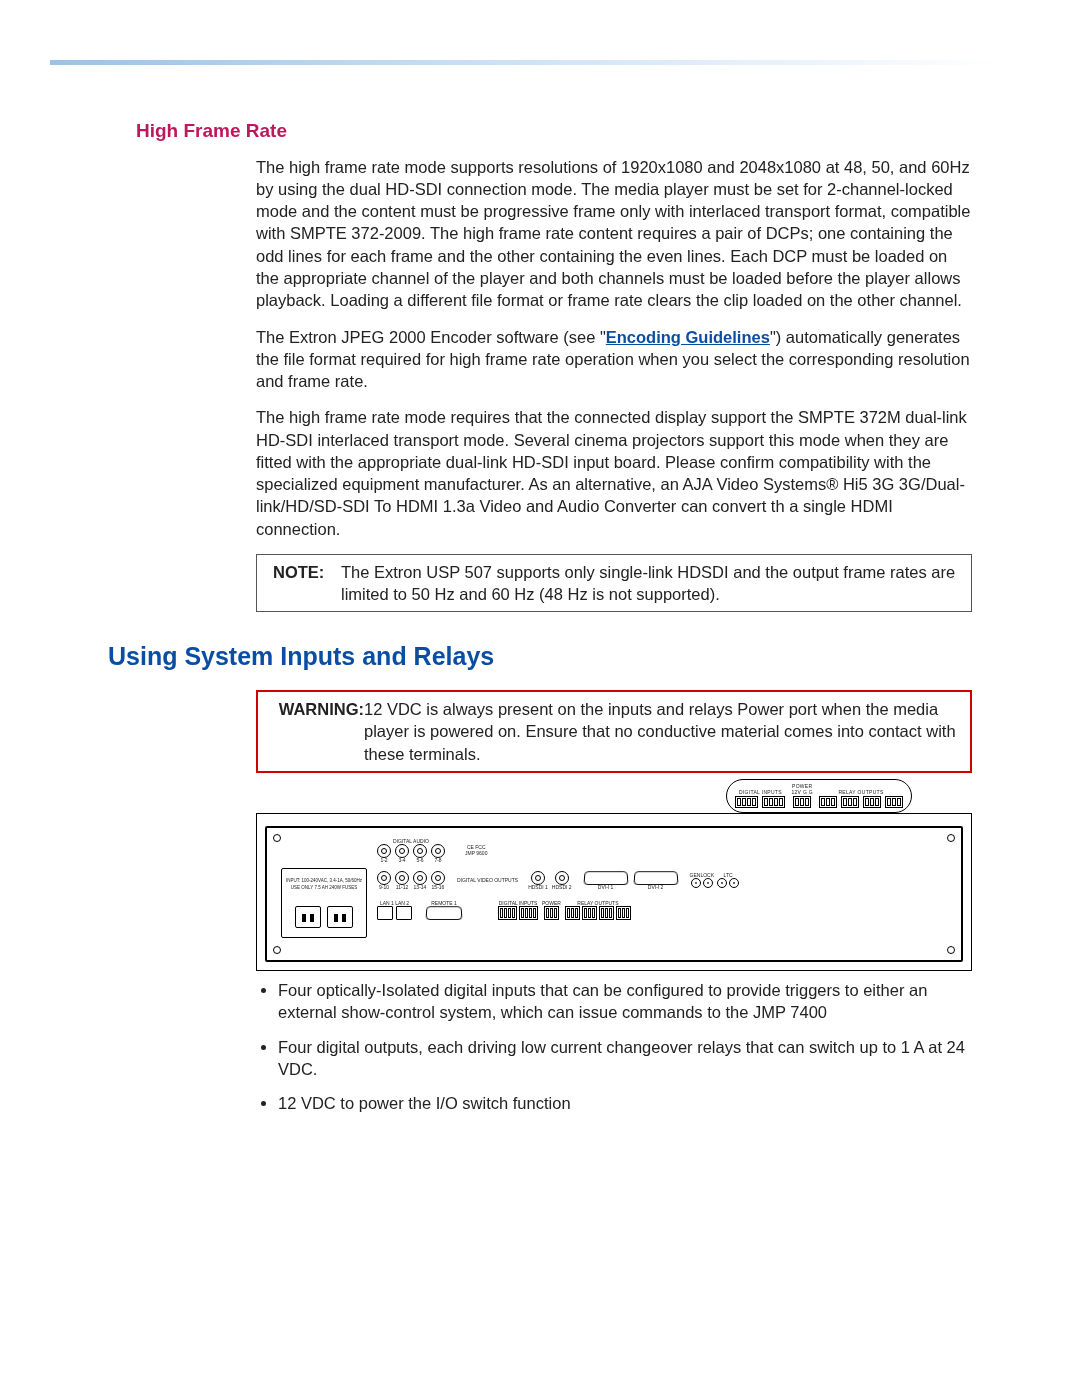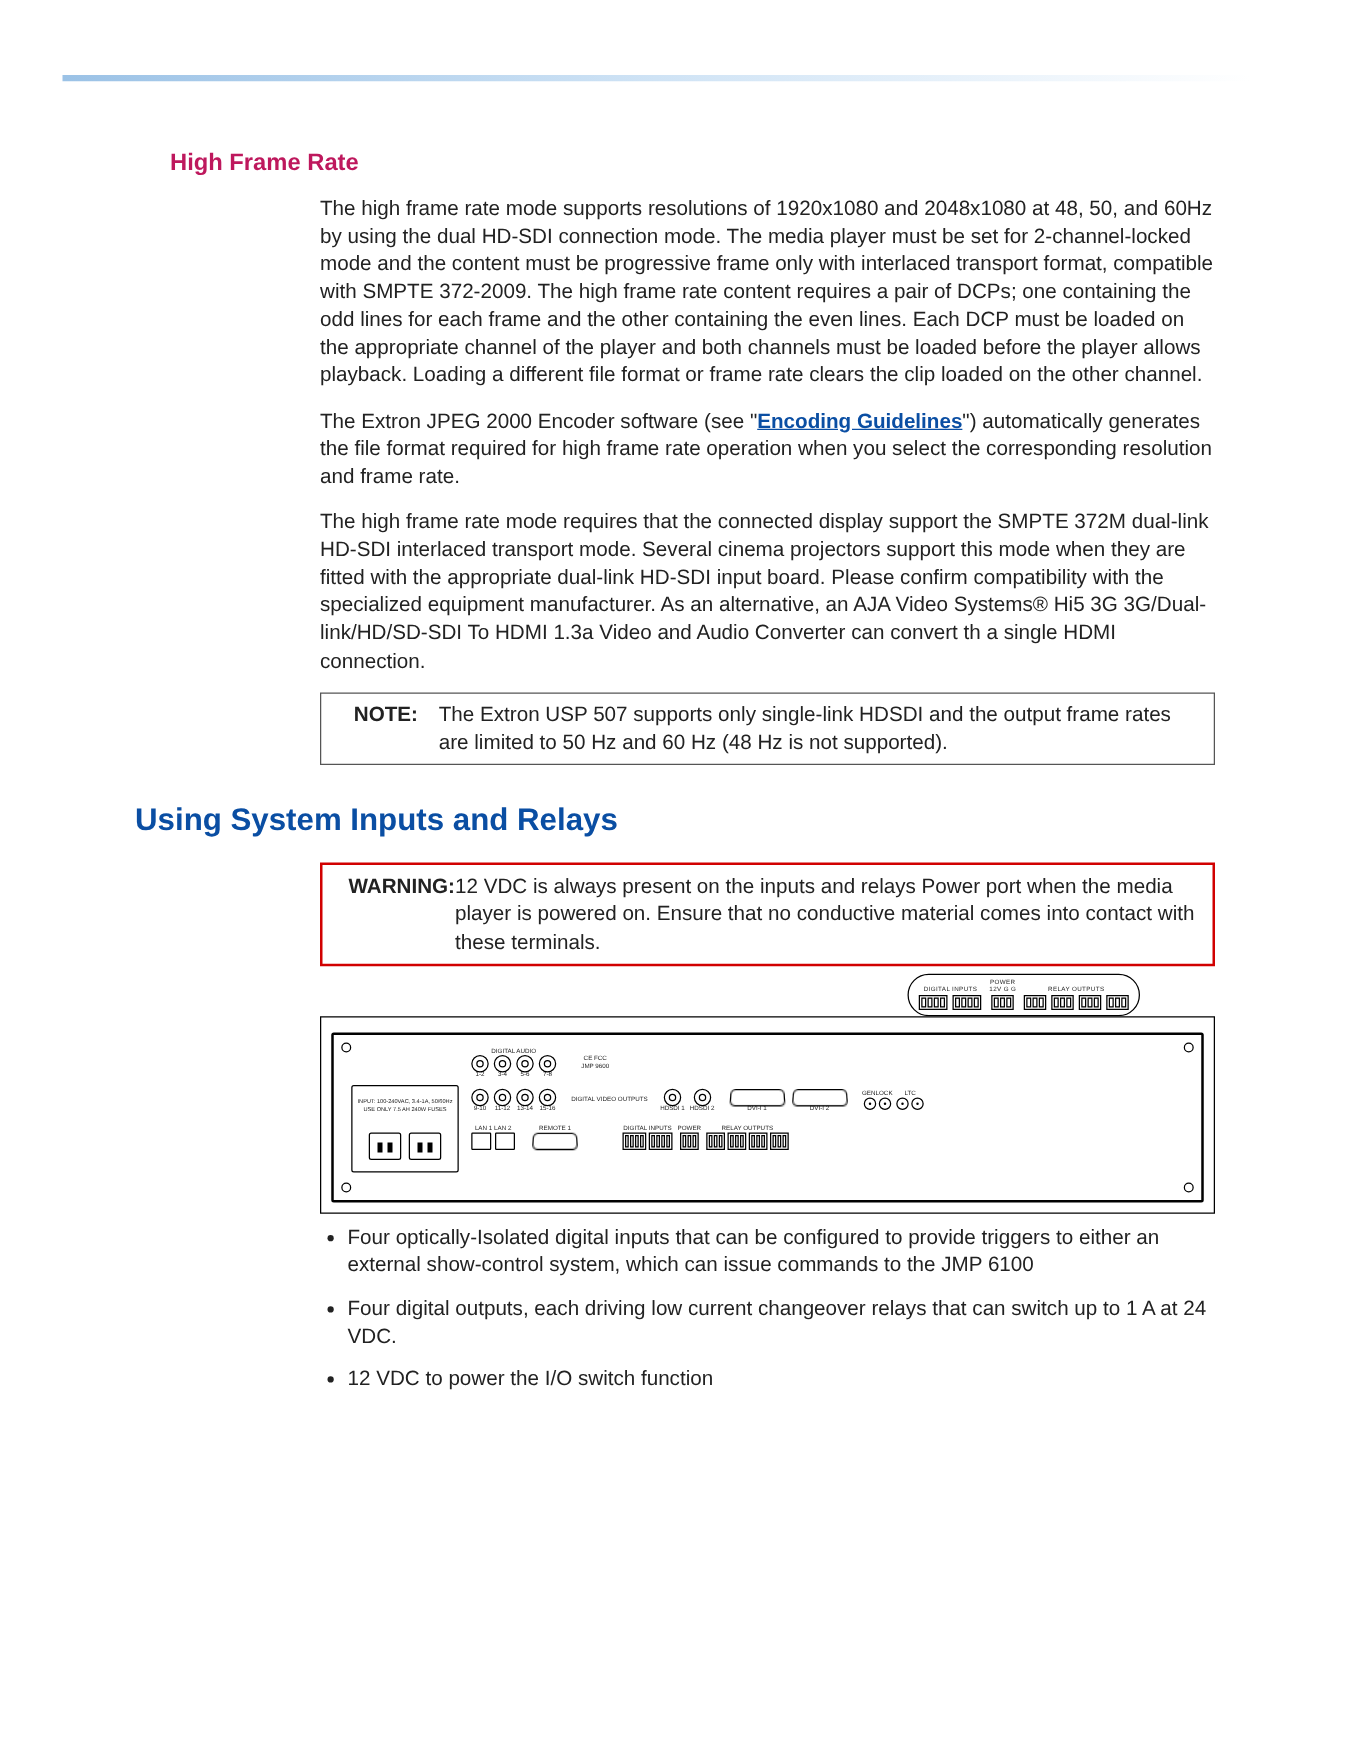--- a/index.html
+++ b/index.html
@@ -38,21 +38,21 @@
   .body-indent p {
     margin-bottom: 14px;
   }
   .link-bold {
     color: #0a4ea3;
     font-weight: 700;
     text-decoration: underline;
   }
   .note-box {
     border: 1px solid #555;
-    padding: 6px 10px 6px 26px;
+    padding: 6px 10px 6px 16px;
     margin: 8px 0 22px 0;
     display: flex;
   }
   .note-box .label {
     font-weight: 700;
     min-width: 68px;
   }
   .note-box .text { flex: 1; }
   h2.section {
     color: #0a4ea3;
@@ -433,19 +433,19 @@
               </div>
             </div>
           </div>
         </div>
       </div>
     </div>
 
 
 
     <ul class="bullets">
-      <li>Four optically-Isolated digital inputs that can be configured to provide triggers to either an external show-control system, which can issue commands to the JMP 6100</li>
+      <li>Four optically-Isolated digital inputs that can be configured to provide triggers to either an external show-control system, which can issue commands to the JMP 7400</li>
       <li>Four digital outputs, each driving low current changeover relays that can switch up to 1 A at 24 VDC.</li>
       <li>12 VDC to power the I/O switch function</li>
     </ul>
   </div>
 
 </div>
 
 </body></html>

